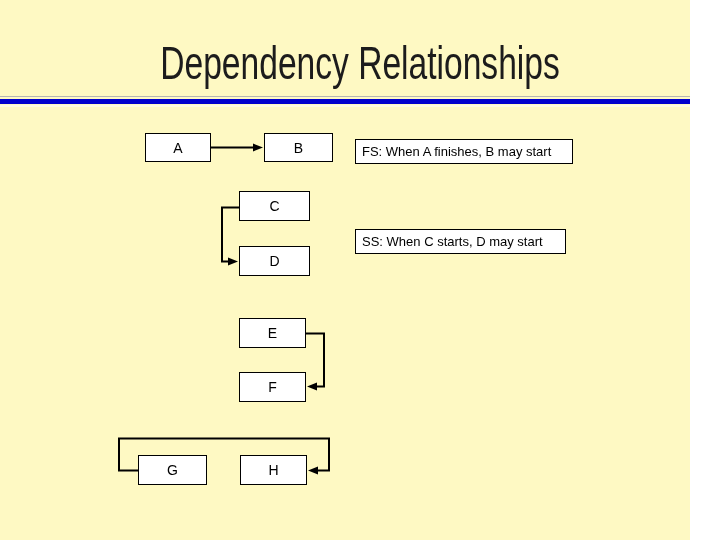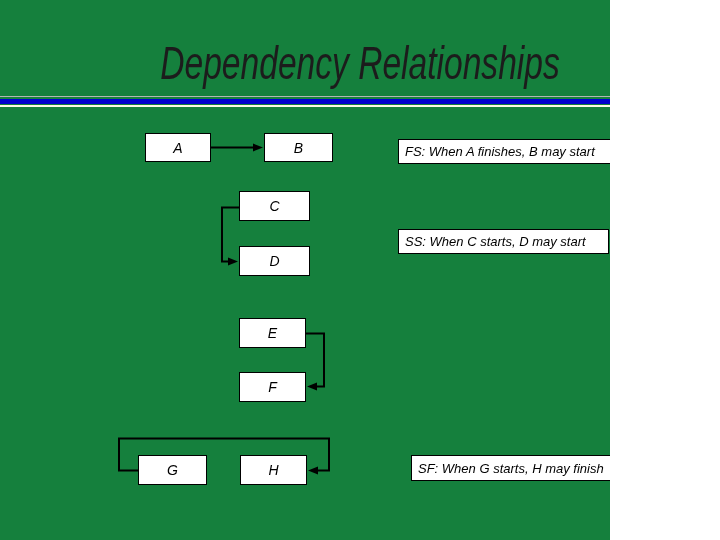--- a/index.html
+++ b/index.html
@@ -1,18 +1,18 @@
 <!DOCTYPE html>
 <html><head>
 <meta charset="utf-8">
 <style>
   html,body { margin:0; padding:0; background:#fff; }
   #slide {
-    position:relative; width:610px; height:540px; background:#15803d;
-    font-family:"Liberation Sans", sans-serif; overflow:hidden;font-style:italic;
+    position:relative; width:690px; height:540px; background:#fef9c3;
+    font-family:"Liberation Sans", sans-serif; overflow:hidden;
   }
   
   .slide-title {
     position:absolute; top:40px; left:0; width:720px; text-align:center;
     font-size:46px; line-height:1.0; color:#1c1c1c;
     transform:scaleX(0.73); transform-origin:50% 50%;
     white-space:nowrap;
   }
   
   .rule-gray  { position:absolute; top:96px;  left:0; width:720px; height:1px; background:#b5b5b5; }
@@ -29,21 +29,21 @@
   .node-c { left:239px; top:191px; width:71px; height:30px; }
   .node-d { left:239px; top:246px; width:71px; height:30px; }
   .node-e { left:239px; top:318px; width:67px; height:30px; }
   .node-f { left:239px; top:372px; width:67px; height:30px; }
   .node-g { left:138px; top:455px; width:69px; height:30px; }
   .node-h { left:240px; top:455px; width:67px; height:30px; }
   
   .legend {
     position:absolute; background:#ffffff; border:1px solid #000000;
     display:flex; align-items:center; padding-left:6px;
-    font-size:13px; color:#000; box-sizing:border-box;margin-left:43px;
+    font-size:13px; color:#000; box-sizing:border-box;
   }
   .legend span { white-space:pre; }
   .legend-fs { left:355px; top:139px; width:218px; height:25px; }
   .legend-ss { left:355px; top:229px; width:211px; height:25px; }
   .legend-ff { left:360px; top:350px; width:231px; height:25px; }
   .legend-sf { left:368px; top:455px; width:213px; height:26px; }
   
   .connectors { position:absolute; left:0; top:0; width:720px; height:540px; pointer-events:none; }
   .connectors line, .connectors polyline { stroke:#000; stroke-width:2; fill:none; }
   .connectors polygon { fill:#000; stroke:none; }
@@ -102,17 +102,14 @@
   <div class="node node-h">
       <span>H</span>
     </div>
 
   <div class="legend legend-fs">
       <span>FS: When A finishes, B may start</span>
     </div>
   <div class="legend legend-ss">
       <span>SS: When C starts, D may start</span>
     </div>
-  <div class="legend legend-sf">
-      <span>SF: When G starts, H may finish</span>
-    </div>
 
 </div>
 
 </body></html>

